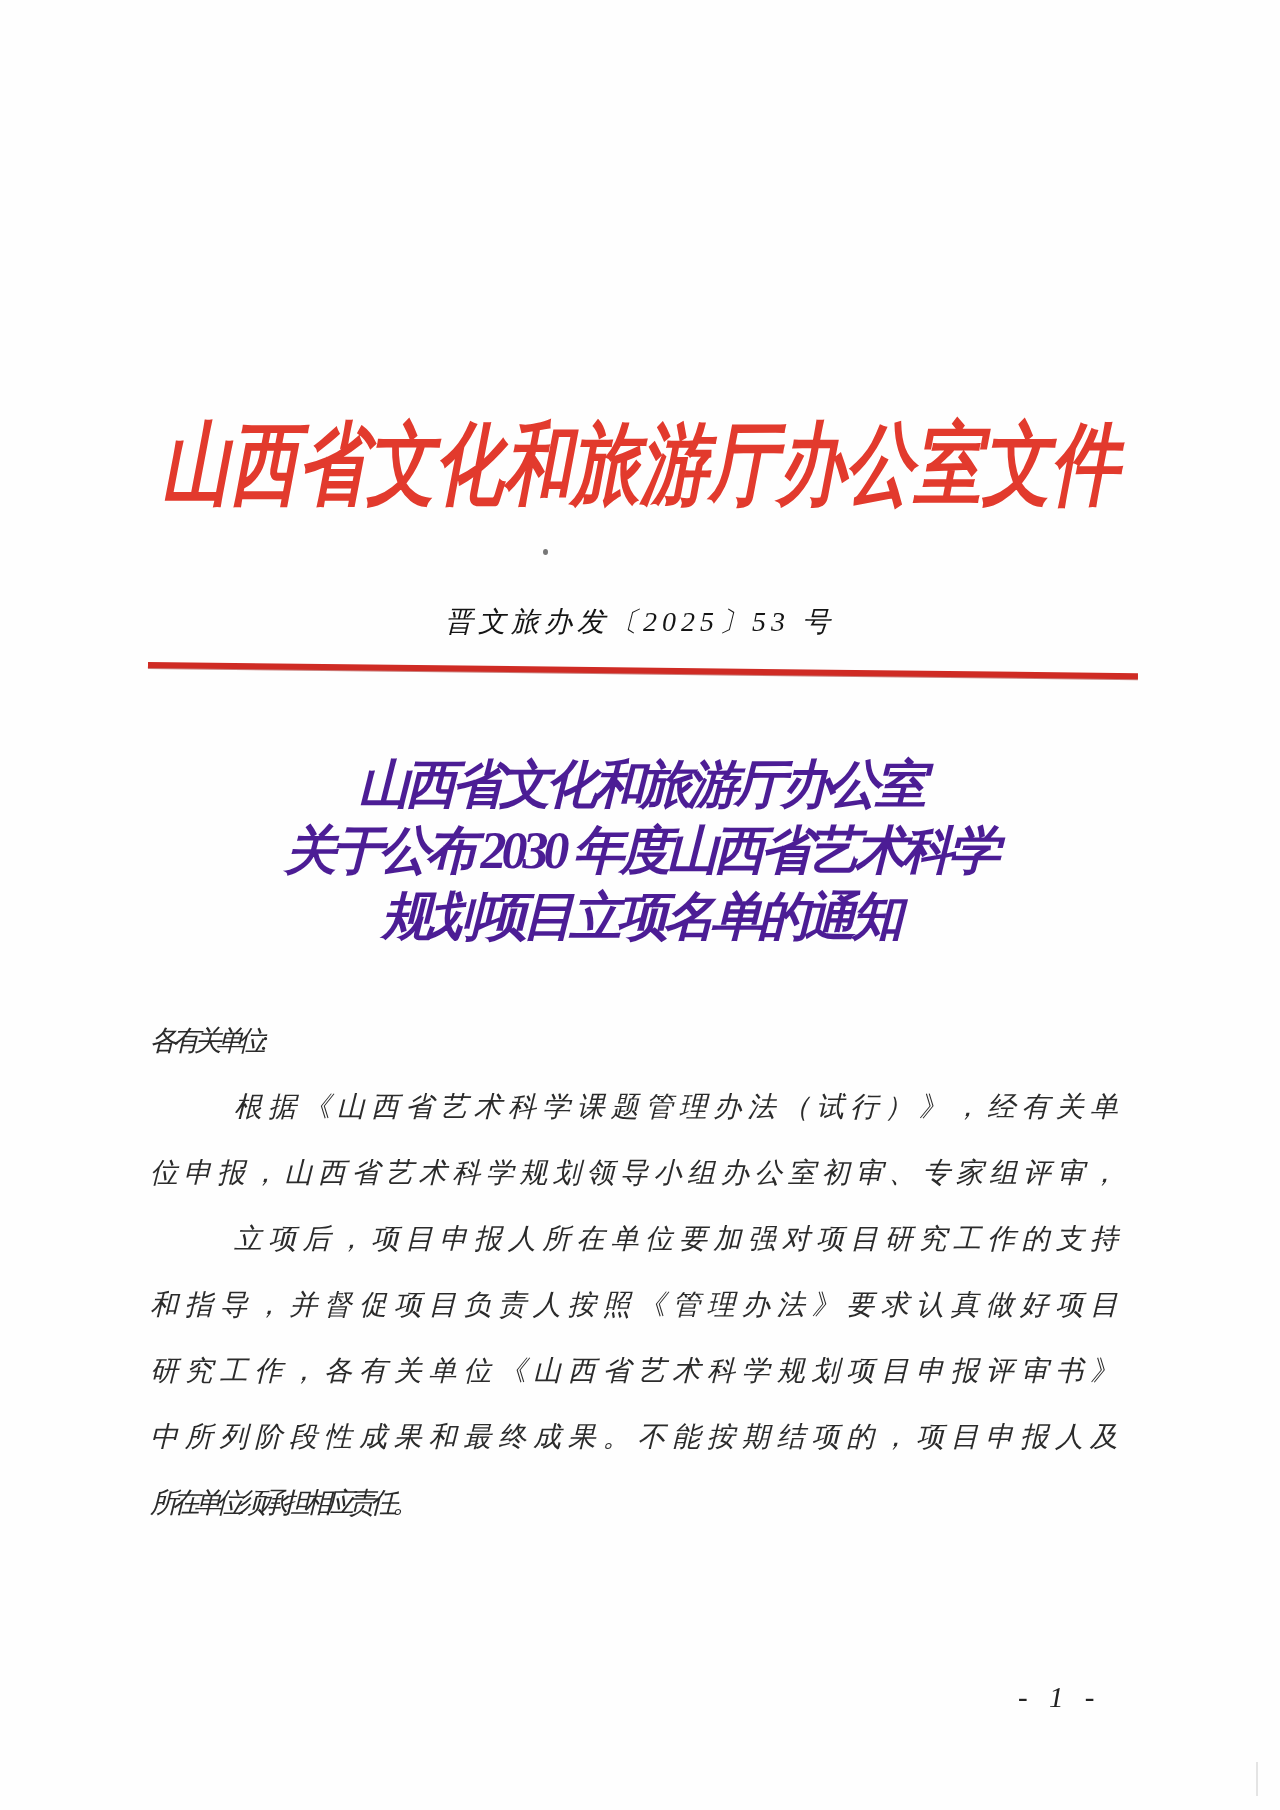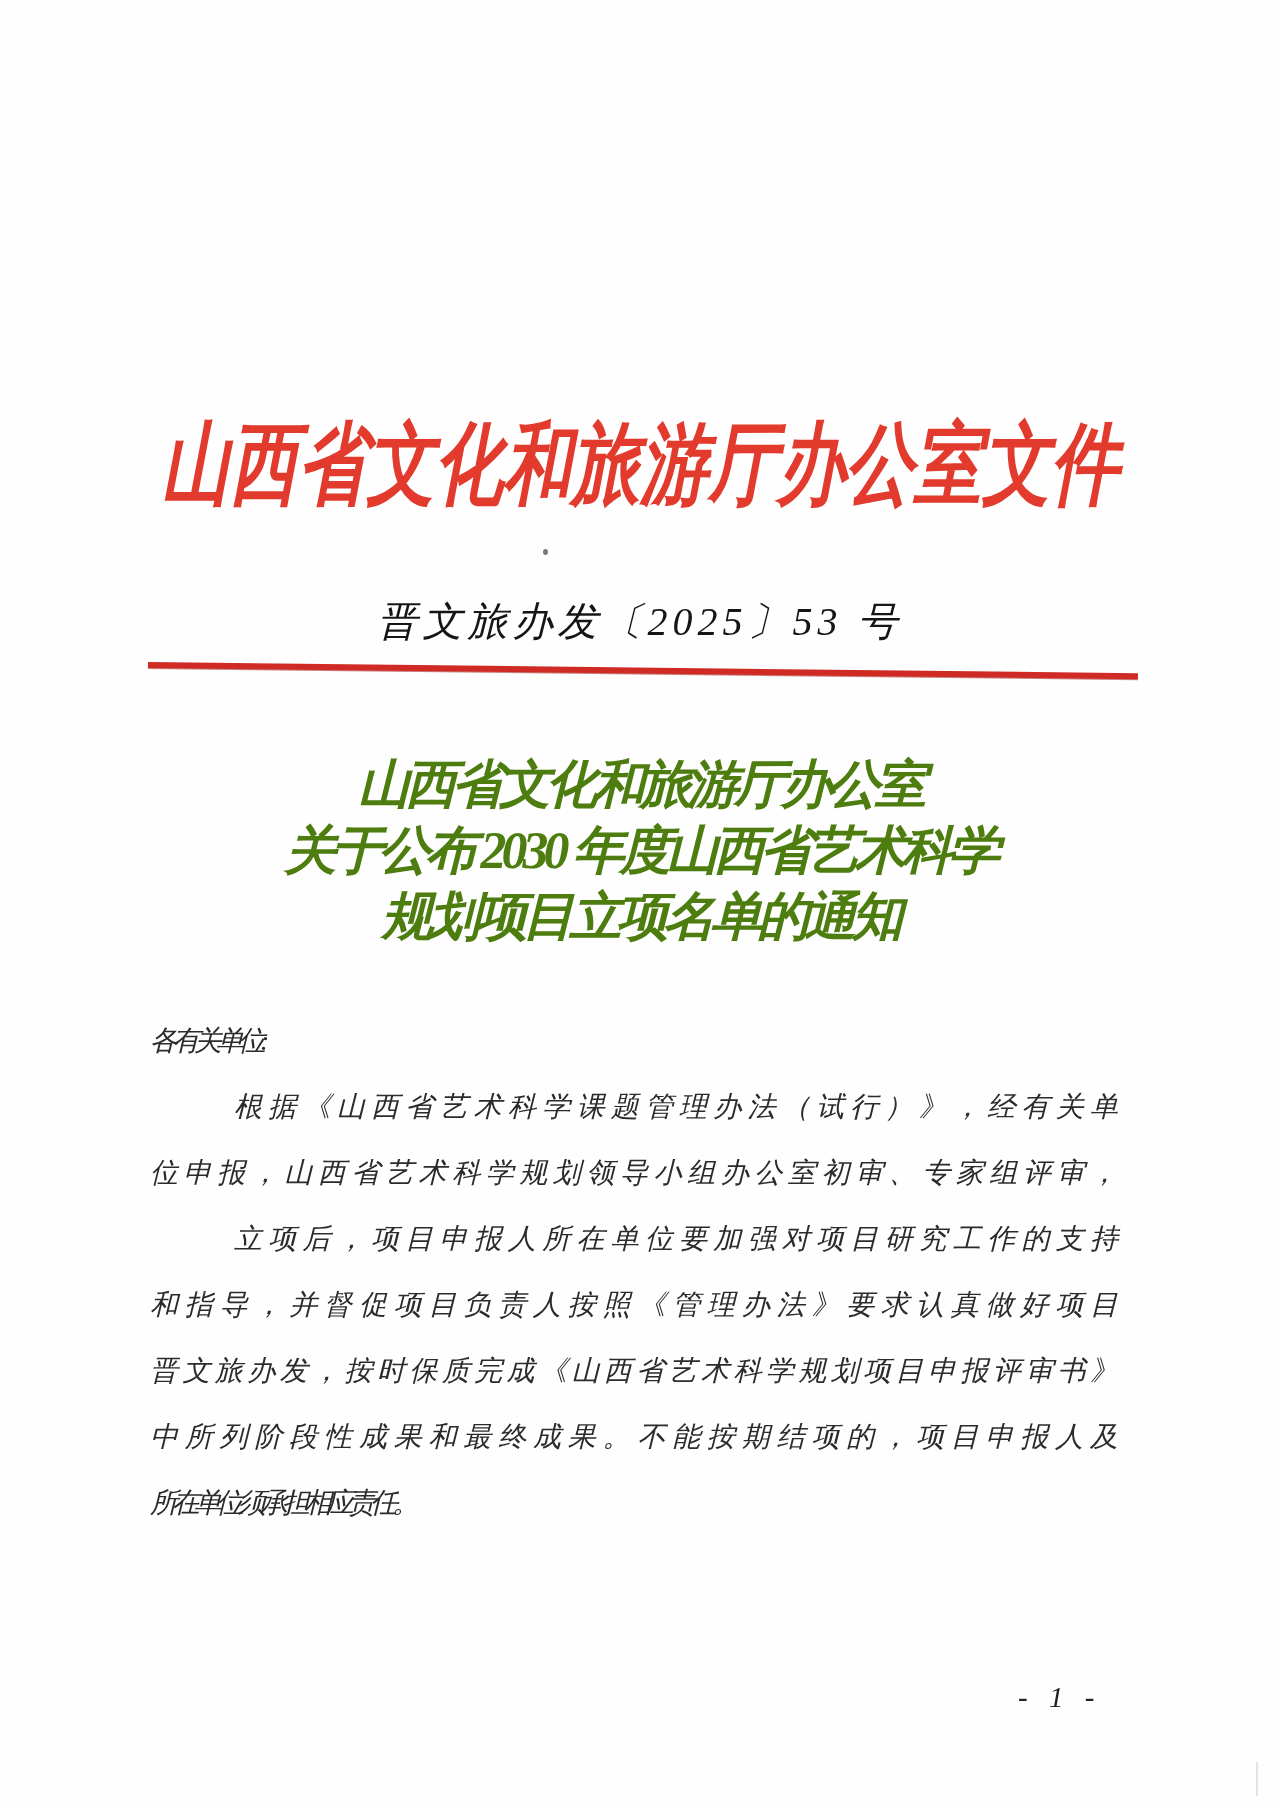--- a/index.html
+++ b/index.html
@@ -27,42 +27,42 @@
     font-size:90px;line-height:100px;font-weight:bold;
     color:var(--header_red);
     transform:scaleX(0.76);
     transform-origin:center;
     white-space:nowrap;
   }
   
   .doc-number{
     position:absolute;top:594px;left:0;width:100%;
     text-align:center;
-    font-size:40px;line-height:56px;
+    font-size:28px;line-height:56px;
     letter-spacing:5px;
     color:#151515;
     white-space:nowrap;
   }
   
   .red-rule{
     position:absolute;left:148px;top:662px;
     width:990px;height:6px;
     background:var(--rule_red);
     box-shadow:0 1px 0 rgba(160,20,15,.55);
     transform:rotate(0.65deg);
     transform-origin:left center;
   }
   
   .title-block{
     position:absolute;top:752px;left:0;width:100%;
     text-align:center;
     font-weight:bold;
     font-size:52px;line-height:66px;
     letter-spacing:-5px;
-    color:#4d7c0f;
+    color:#4c1d95;
     white-space:nowrap;
   }
   
   .body-block{
     position:absolute;left:150px;top:1008px;width:962px;
     font-size:28px;line-height:66px;
     letter-spacing:-6px;
     color:var(--body_gray);
     white-space:nowrap;
   }
@@ -109,21 +109,21 @@
     <div class="title-line">关于公布 2030 年度山西省艺术科学</div>
     <div class="title-line">规划项目立项名单的通知</div>
   </div>
 
   <div class="body-block">
     <div class="bline">各有关单位:</div>
     <div class="bline fill indent">根据《山西省艺术科学课题管理办法（试行）》，经有关单</div>
     <div class="bline fill">位申报，山西省艺术科学规划领导小组办公室初审、专家组评审，</div>
     <div class="bline fill indent">立项后，项目申报人所在单位要加强对项目研究工作的支持</div>
     <div class="bline fill">和指导，并督促项目负责人按照《管理办法》要求认真做好项目</div>
-    <div class="bline fill">晋文旅办发，按时保质完成《山西省艺术科学规划项目申报评审书》</div>
+    <div class="bline fill">研究工作，各有关单位《山西省艺术科学规划项目申报评审书》</div>
     <div class="bline fill">中所列阶段性成果和最终成果。不能按期结项的，项目申报人及</div>
     <div class="bline">所在单位须承担相应责任。</div>
   </div>
 
   <div class="page-number">- 1 -</div>
 
   <div class="speck"></div>
   <div class="edge-mark"></div>
 
 </div>

